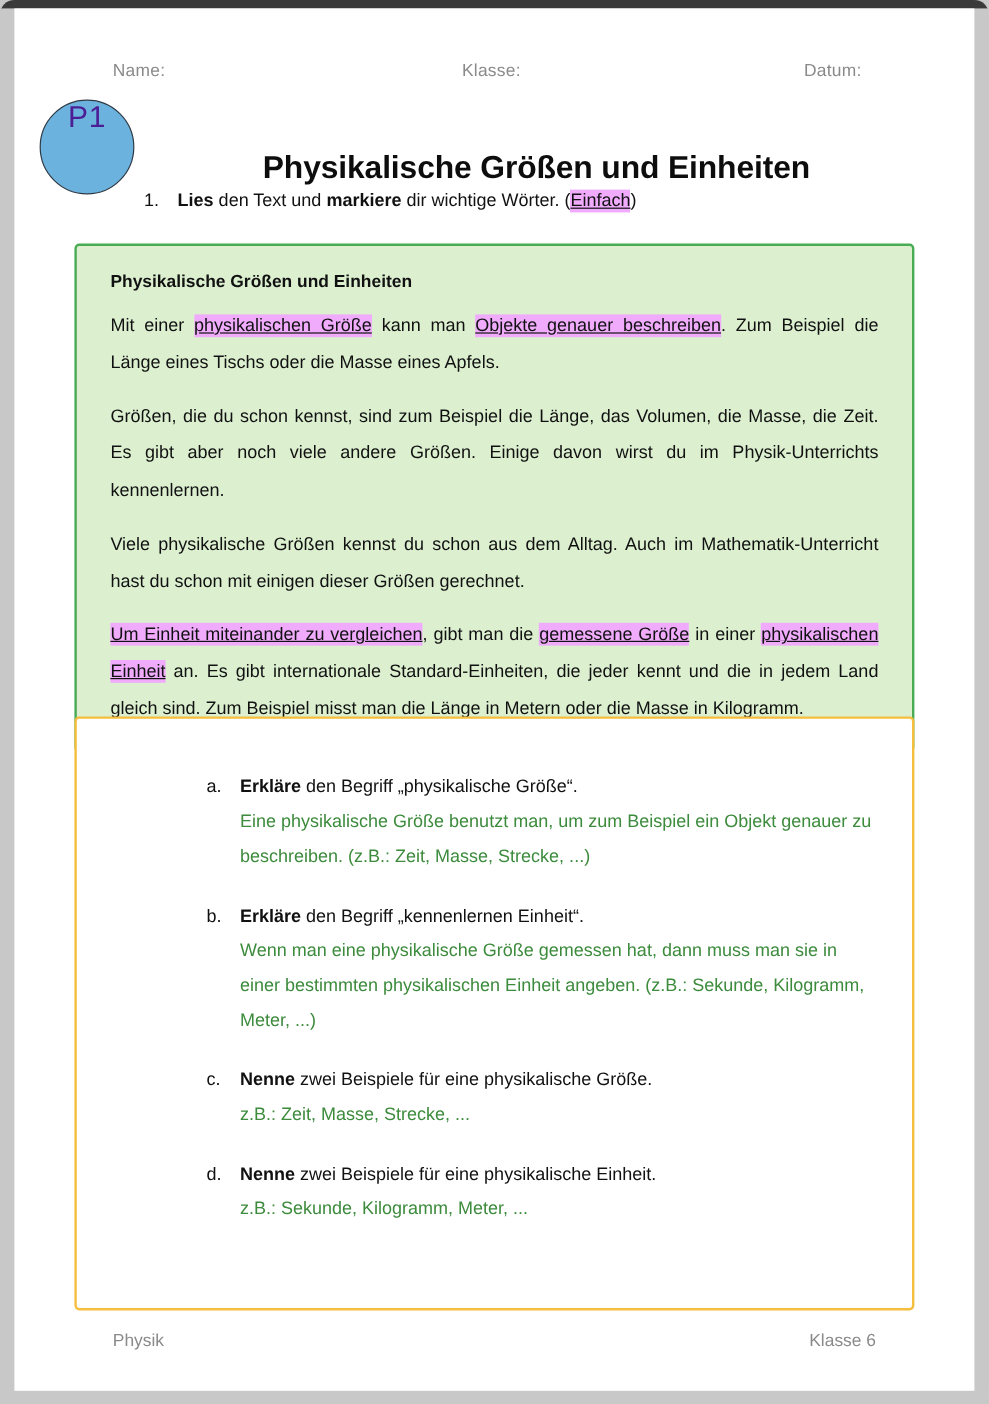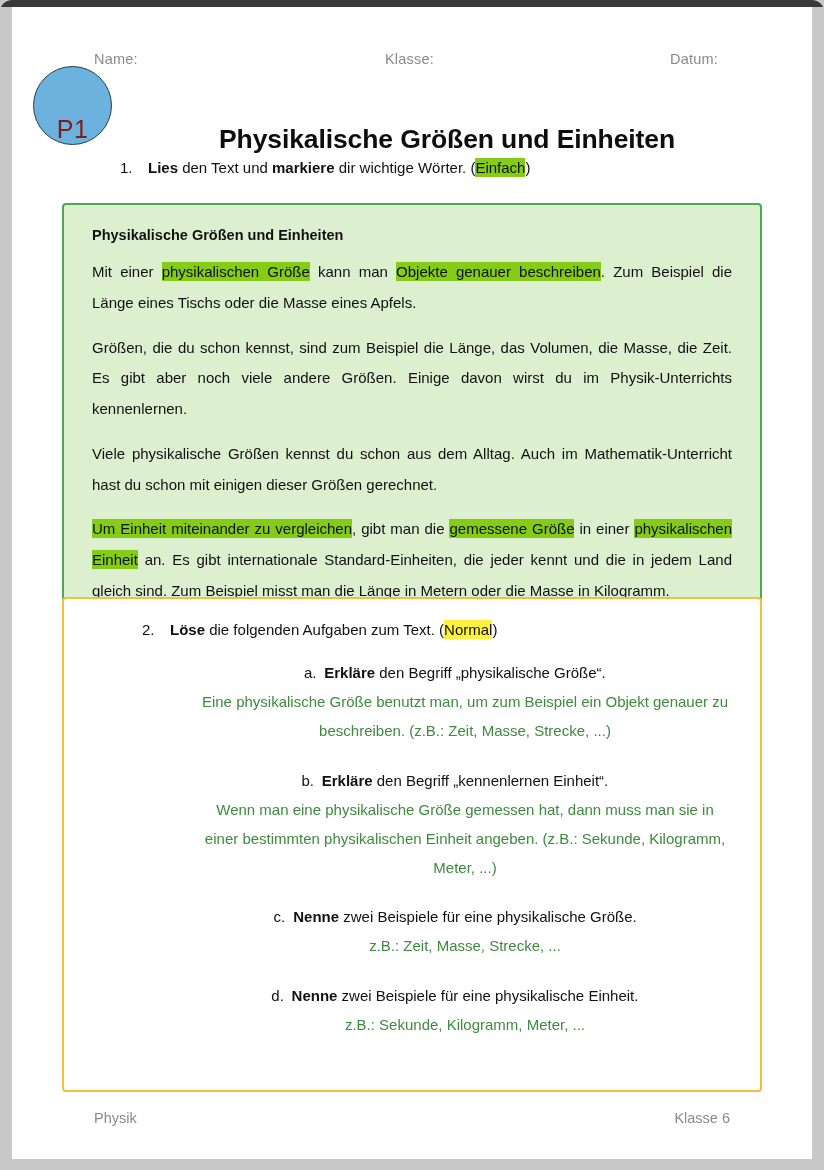--- a/index.html
+++ b/index.html
@@ -48,31 +48,31 @@
     font-size: 14.5px;
     letter-spacing: .2px;
     white-space: nowrap;
   }
   .hf-name  { left: 82px; }
   .hf-klasse{ left: 373px; }
   .hf-datum { left: 658px; }
 
   .badge {
     position: absolute;
-    top: 59px;
+    top: 76px;
     left: 21px;
     width: 79px;
     height: 79px;
     border-radius: 50%;
     background: #6cb2de;
     border: 1.6px solid #2d3a45;
     display: flex;
-    align-items: flex-end;
+    align-items: flex-start;
     justify-content: center;
-    color: #7f1d1d;
+    color: #4c1d95;
     font-size: 25px;
     letter-spacing: .5px;
   }
 
   .title {
     position: absolute;
     top: 99px;
     left: 110px;
     width: 650px;
     text-align: center;
@@ -113,23 +113,24 @@
   .greenbox p {
     margin: 0;
     padding-top: 14px;
     font-size: 15px;
     line-height: 2.05;
     color: #111111;
     text-align: justify;
   }
 
   mark.g {
-    background: #84cc16;
+    background: #f0abfc;
     color: #111111;
     padding: 1px 0;
+    text-decoration: underline;
   }
   mark.y {
     background: #fff23f;
     color: #111111;
     padding: 1px 0;
   }
 
   
   .orangebox {
     position: absolute;
@@ -143,21 +144,21 @@
     padding: 22px 30px 0 30px;
   }
   .task2 {
     font-size: 15px;
     color: #111111;
     margin-left: 48px;
     white-space: nowrap;
   }
   .task2 .num { display: inline-block; width: 28px; }
 
-  .subitem { margin-left: 78px; text-align: center; }
+  .subitem { margin-left: 78px; }
   .subitem.sp { margin-top: 26px; }
   .sub-q {
     font-size: 15px;
     color: #111111;
     white-space: nowrap;
     margin-bottom: 6px;
   }
   .sub-q .letter { display: inline-block; width: 28px; }
   .answer {
     margin-left: 28px;
@@ -215,23 +216,20 @@
       <h2>Physikalische Größen und Einheiten</h2>
       <div id="reading-paragraphs">
           <p><span>Mit einer </span><mark class="g">physikalischen Größe</mark><span> kann man </span><mark class="g">Objekte genauer beschreiben</mark><span>. Zum Beispiel die Länge eines Tischs oder die Masse eines Apfels.</span></p>
           <p><span>Größen, die du schon kennst, sind zum Beispiel die Länge, das Volumen, die Masse, die Zeit. Es gibt aber noch viele andere Größen. Einige davon wirst du im Physik-Unterrichts kennenlernen.</span></p>
           <p><span>Viele physikalische Größen kennst du schon aus dem Alltag. Auch im Mathematik-Unterricht hast du schon mit einigen dieser Größen gerechnet.</span></p>
           <p><mark class="g">Um Einheit miteinander zu vergleichen</mark><span>, gibt man die </span><mark class="g">gemessene Größe</mark><span> in einer </span><mark class="g">physikalischen Einheit</mark><span> an. Es gibt internationale Standard-Einheiten, die jeder kennt und die in jedem Land gleich sind. Zum Beispiel misst man die Länge in Metern oder die Masse in Kilogramm.</span></p>
         </div>
     </div>
 
     <div class="orangebox">
-      <div class="task2">
-        <span class="num">2.</span><b>Löse</b><span> die folgenden Aufgaben zum Text. (</span><mark class="y">Normal</mark><span>)</span>
-      </div>
       <div id="exercise-items">
           <div class="subitem sp">
             <div class="sub-q"><span class="letter">a.</span><b>Erkläre</b><span> den Begriff „physikalische Größe“.</span></div>
             <div class="answer">Eine physikalische Größe benutzt man, um zum Beispiel ein Objekt genauer zu beschreiben. (z.B.: Zeit, Masse, Strecke, ...)</div>
           </div>
           <div class="subitem sp">
             <div class="sub-q"><span class="letter">b.</span><b>Erkläre</b><span> den Begriff „kennenlernen Einheit“.</span></div>
             <div class="answer">Wenn man eine physikalische Größe gemessen hat, dann muss man sie in einer bestimmten physikalischen Einheit angeben. (z.B.: Sekunde, Kilogramm, Meter, ...)</div>
           </div>
           <div class="subitem sp">

